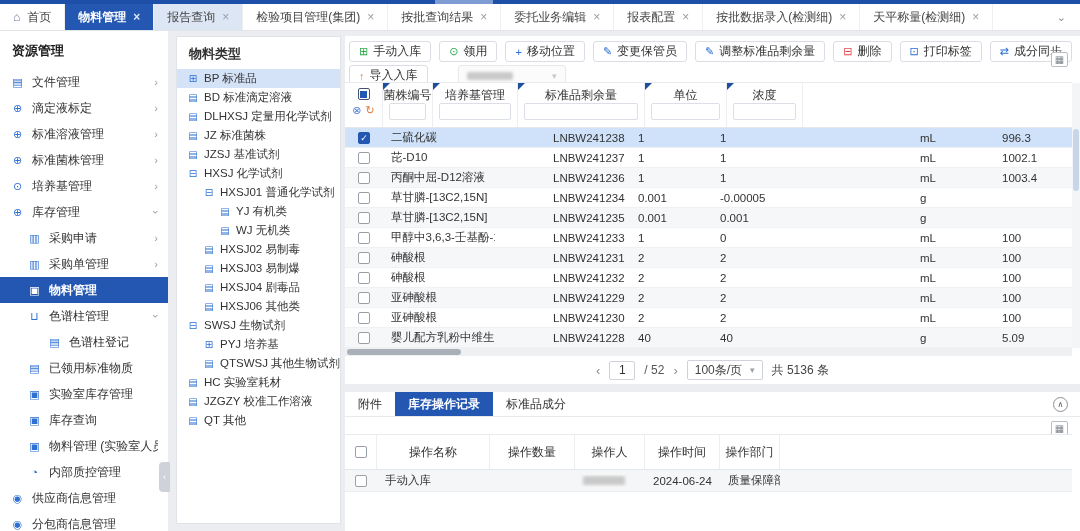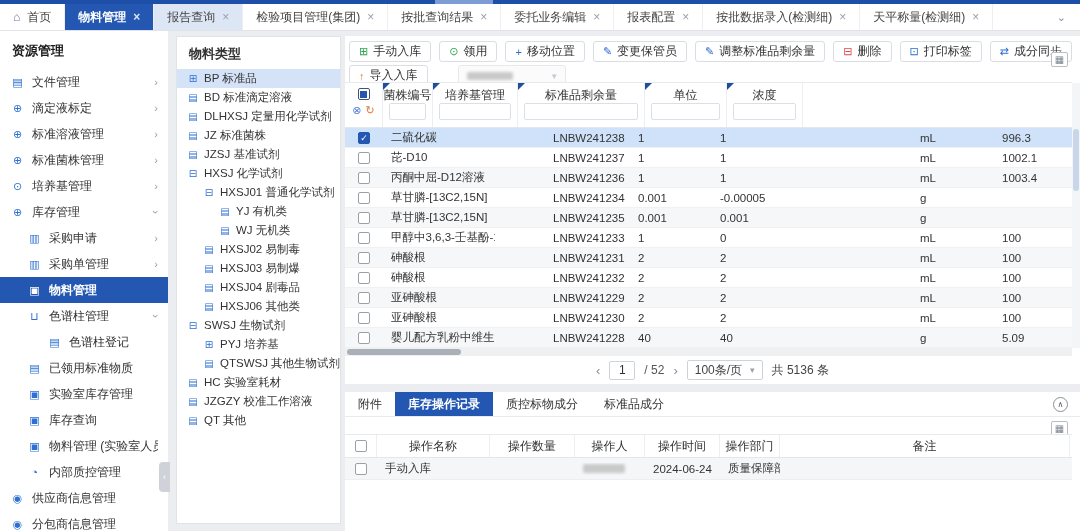--- a/index.html
+++ b/index.html
@@ -92,21 +92,21 @@
   .pg-size .sel-ch { color:#9aa0a8; font-size:9px; }
   .pg-count { color:#444; }
   .gray-gap { position:absolute; left:0; top:348px; width:735px; height:8px; background:#ebedf0; }
 
   
   .bpanel-tabs { position:absolute; left:0; top:356px; width:735px; height:25px; background:#fff; border-bottom:1px solid #e8ebee; display:flex; align-items:stretch; }
   .btab { display:flex; align-items:center; padding:0 13px; font-size:12px; color:#333; cursor:pointer; }
   .btab.active { background:#2357b1; color:#fff; font-weight:bold; }
   .bp-collapse { margin-left:auto; margin-right:12px; align-self:center; width:15px; height:15px; border:1px solid #8a8f98; border-radius:50%; color:#555; font-size:8px; display:flex; align-items:center; justify-content:center; cursor:pointer; }
   .bgrid { position:absolute; left:0; top:398px; width:727px; }
-  .bg-head { display:flex; height:24px; border-top:1px solid #e8ebee; border-bottom:1px solid #e3e6ea; align-items:flex-end; background:#fff; }
+  .bg-head { display:flex; height:36px; border-top:1px solid #e8ebee; border-bottom:1px solid #e3e6ea; align-items:flex-end; background:#fff; }
   .bg-hc { flex:none; text-align:center; font-size:12px; color:#333; border-right:1px solid #eceef1; height:100%; display:flex; align-items:center; justify-content:center; position:relative; }
   .bg-row { display:flex; height:22px; align-items:center; background:#f5f6f7; border-bottom:1px solid #eceef1; font-size:11.5px; }
   .redact { width:42px; height:9px; }
 </style>
 </head>
 <body>
 
 <div class="app">
 
   <div class="top-strip">
@@ -568,37 +568,35 @@
         <span>100条/页</span>
         <span class="sel-ch">▾</span>
       </span>
       <span class="pg-count">共 5136 条</span>
     </div>
     <div class="gray-gap"></div>
 
     <div class="bpanel-tabs" id="bp-tabs">
         <div class="btab">附件</div>
         <div class="btab active">库存操作记录</div>
-        <div class="btab">质控标物成分</div>
         <div class="btab">标准品成分</div>
         <div class="bp-collapse">∧</div>
       </div>
     <div class="col-settings cs-2">▦</div>
 
     <div class="bgrid">
       <div class="bg-head" id="bg-head">
           <div class="bg-hc" style="width: 32px;">
             <span class="cb"></span>
           </div>
           <div class="bg-hc" style="width: 113px;">操作名称</div>
           <div class="bg-hc" style="width: 85px;">操作数量</div>
           <div class="bg-hc" style="width: 70px;">操作人</div>
           <div class="bg-hc" style="width: 75px;">操作时间</div>
           <div class="bg-hc" style="width: 60px;">操作部门</div>
-          <div class="bg-hc" style="width: 290px;">备注</div>
         </div>
       <div id="bg-body">
           <div class="bg-row">
             <span class="g-cb" style="width: 32px;">
               <span class="cb"></span>
             </span>
             <span class="g-cell" style="width: 113px;">手动入库</span>
             <span class="g-cell" style="width: 85px;"></span>
             <span class="g-cell" style="width: 70px;"><span class="blurbox redact"></span></span>
             <span class="g-cell" style="width: 75px;">2024-06-24</span>

